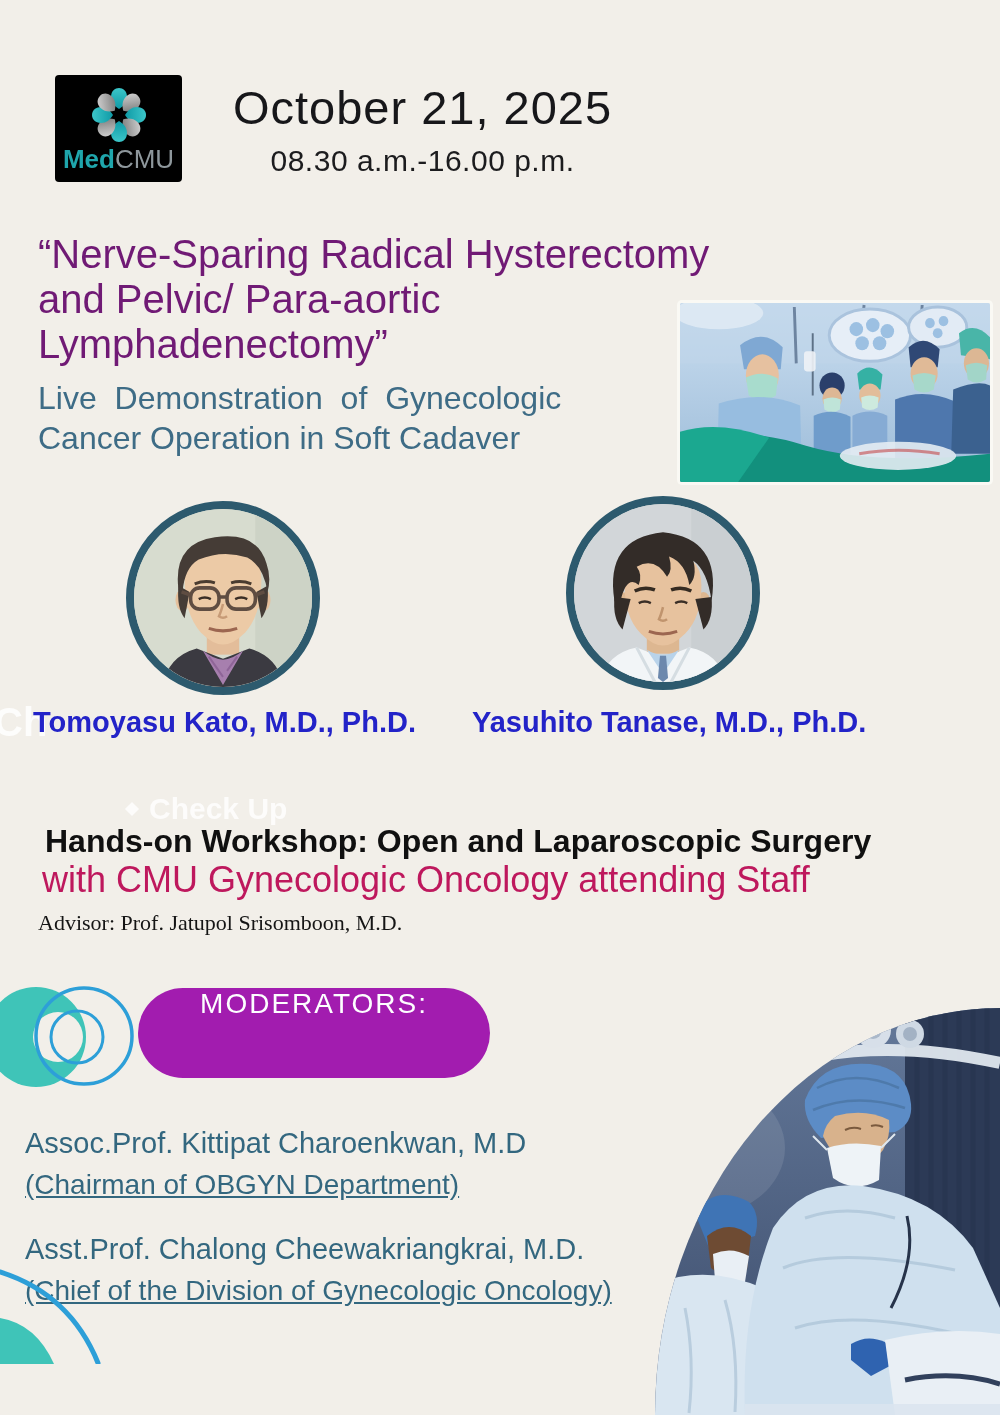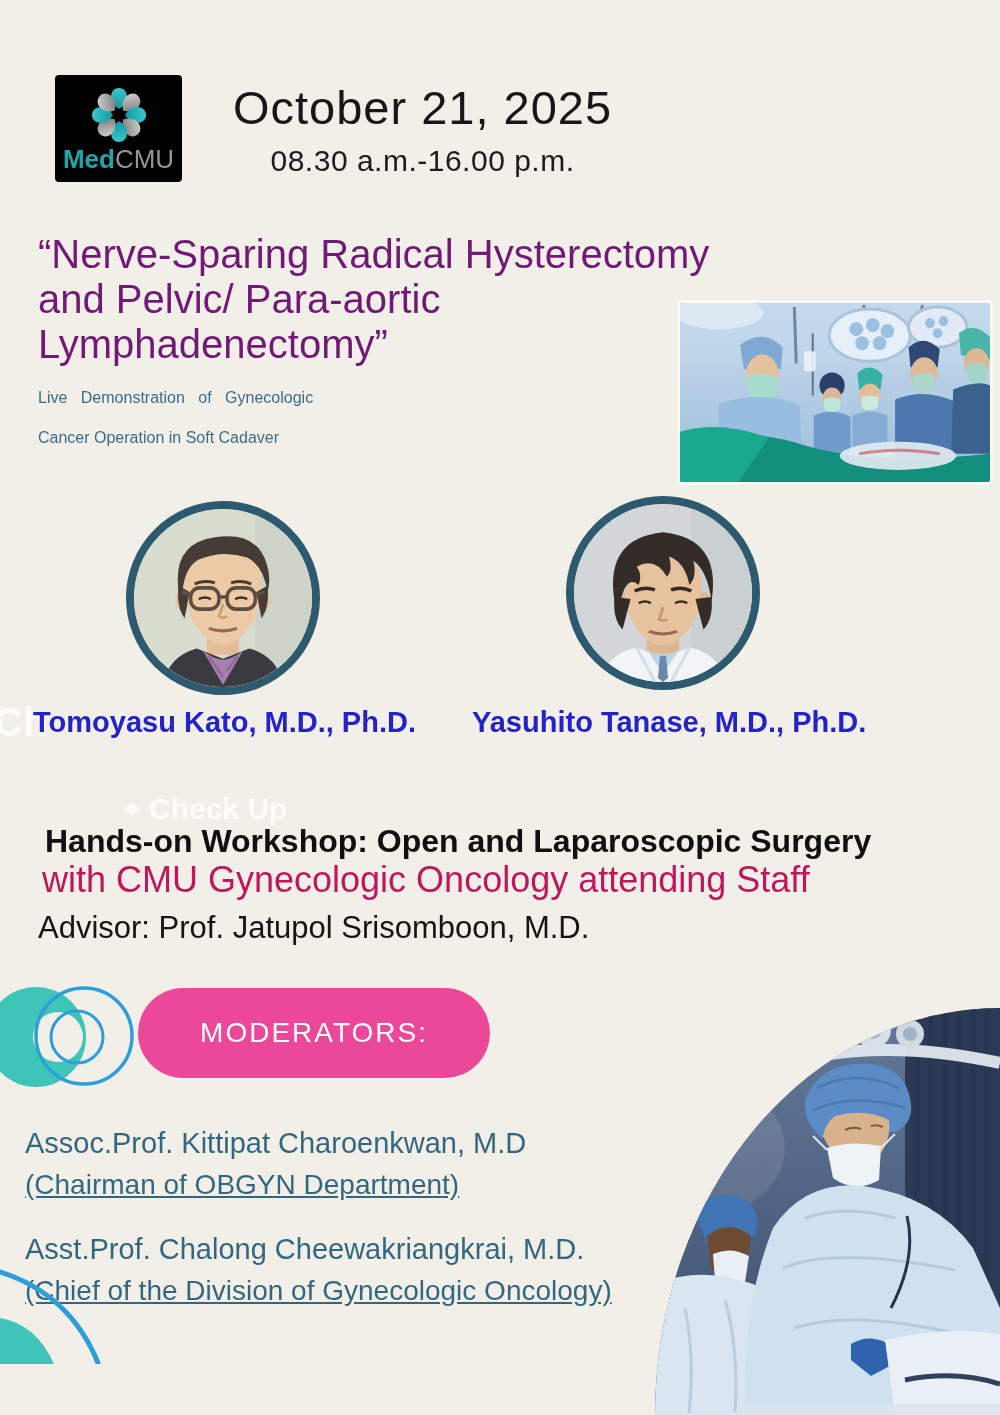--- a/index.html
+++ b/index.html
@@ -14,47 +14,47 @@
     display:flex;flex-direction:column;align-items:center;justify-content:center;}
   .logo-text{font-size:26px;font-weight:700;letter-spacing:0;line-height:1;margin-top:2px;}
   .logo-text .med{color:#1fa6ac;}
   .logo-text .cmu{color:#8e979c;font-weight:400;}
   .date-block{left:180px;top:80px;width:485px;text-align:center;}
   .date{font-size:47px;color:#17171a;letter-spacing:1px;}
   .time{font-size:30px;color:#1c1c1e;margin-top:9px;letter-spacing:0.5px;}
 
   
   .title{left:38px;top:232px;font-size:40px;font-weight:400;color:#701a75;line-height:45px;white-space:nowrap;}
-  .subtitle{left:38px;top:378px;font-size:16px;color:#3e6c86;line-height:40px;}
+  .subtitle{left:38px;top:378px;font-size:32px;color:#3e6c86;line-height:40px;}
   .subtitle .line:first-child{word-spacing:9px;}
 
   
   .photo-top{left:680px;top:303px;width:310px;height:179px;overflow:hidden;border-radius:2px;
     box-shadow:0 0 0 3px #faf9f4;}
   .photo-bottom{left:655px;top:1008px;width:345px;height:407px;overflow:hidden;
     border-top-left-radius:100% 100%;}
   .photo-top svg,.photo-bottom svg{display:block;width:100%;height:100%;}
 
   
   .portrait{width:178px;height:178px;border:8px solid #2d5a6e;border-radius:50%;overflow:hidden;background:#d6dbd2;}
   .portrait svg{display:block;width:100%;height:100%;}
   .p1{left:126px;top:501px;}
   .p2{left:566px;top:496px;}
 
   
   .speaker-name{top:706px;font-size:29px;font-weight:700;color:#2323c8;white-space:nowrap;}
   .n1{left:33px;} .n2{left:472px;}
   .workshop-heading{left:45px;top:775px;font-size:32px;font-weight:700;color:#101010;white-space:nowrap;margin-top:48px;}
   .staff-line{left:42px;top:859px;font-size:36px;color:#be185d;white-space:nowrap;}
-  .advisor-line{left:38px;top:910px;font-size:31px;color:#151515;white-space:nowrap;}
+  .advisor-line{left:38px;top:910px;font-size:22px;color:#151515;white-space:nowrap;font-family:Liberation Serif, serif;}
 
   
   .circles-deco{left:0;top:985px;width:140px;height:105px;}
-  .pill{left:138px;top:988px;width:352px;height:90px;border-radius:46px;background:#ec4899;
-    display:flex;align-items:center;justify-content:center;}
+  .pill{left:138px;top:988px;width:352px;height:90px;border-radius:46px;background:#a21caf;
+    display:flex;align-items:flex-start;justify-content:center;}
   .pill span{color:#fdfeff;font-size:28px;letter-spacing:2px;}
   .mod-list{left:25px;top:1099px;line-height:41px;color:#33677f;}
   .mod-name{font-size:29px;font-weight:400;white-space:nowrap;margin-top:24px;}
   .mod-role{font-size:28px;white-space:nowrap;text-decoration:underline;}
 
   
   .corner-deco{left:0;top:1264px;width:130px;height:100px;}
 
   
   .wm{color:rgba(255,255,255,0.85);font-weight:700;}

